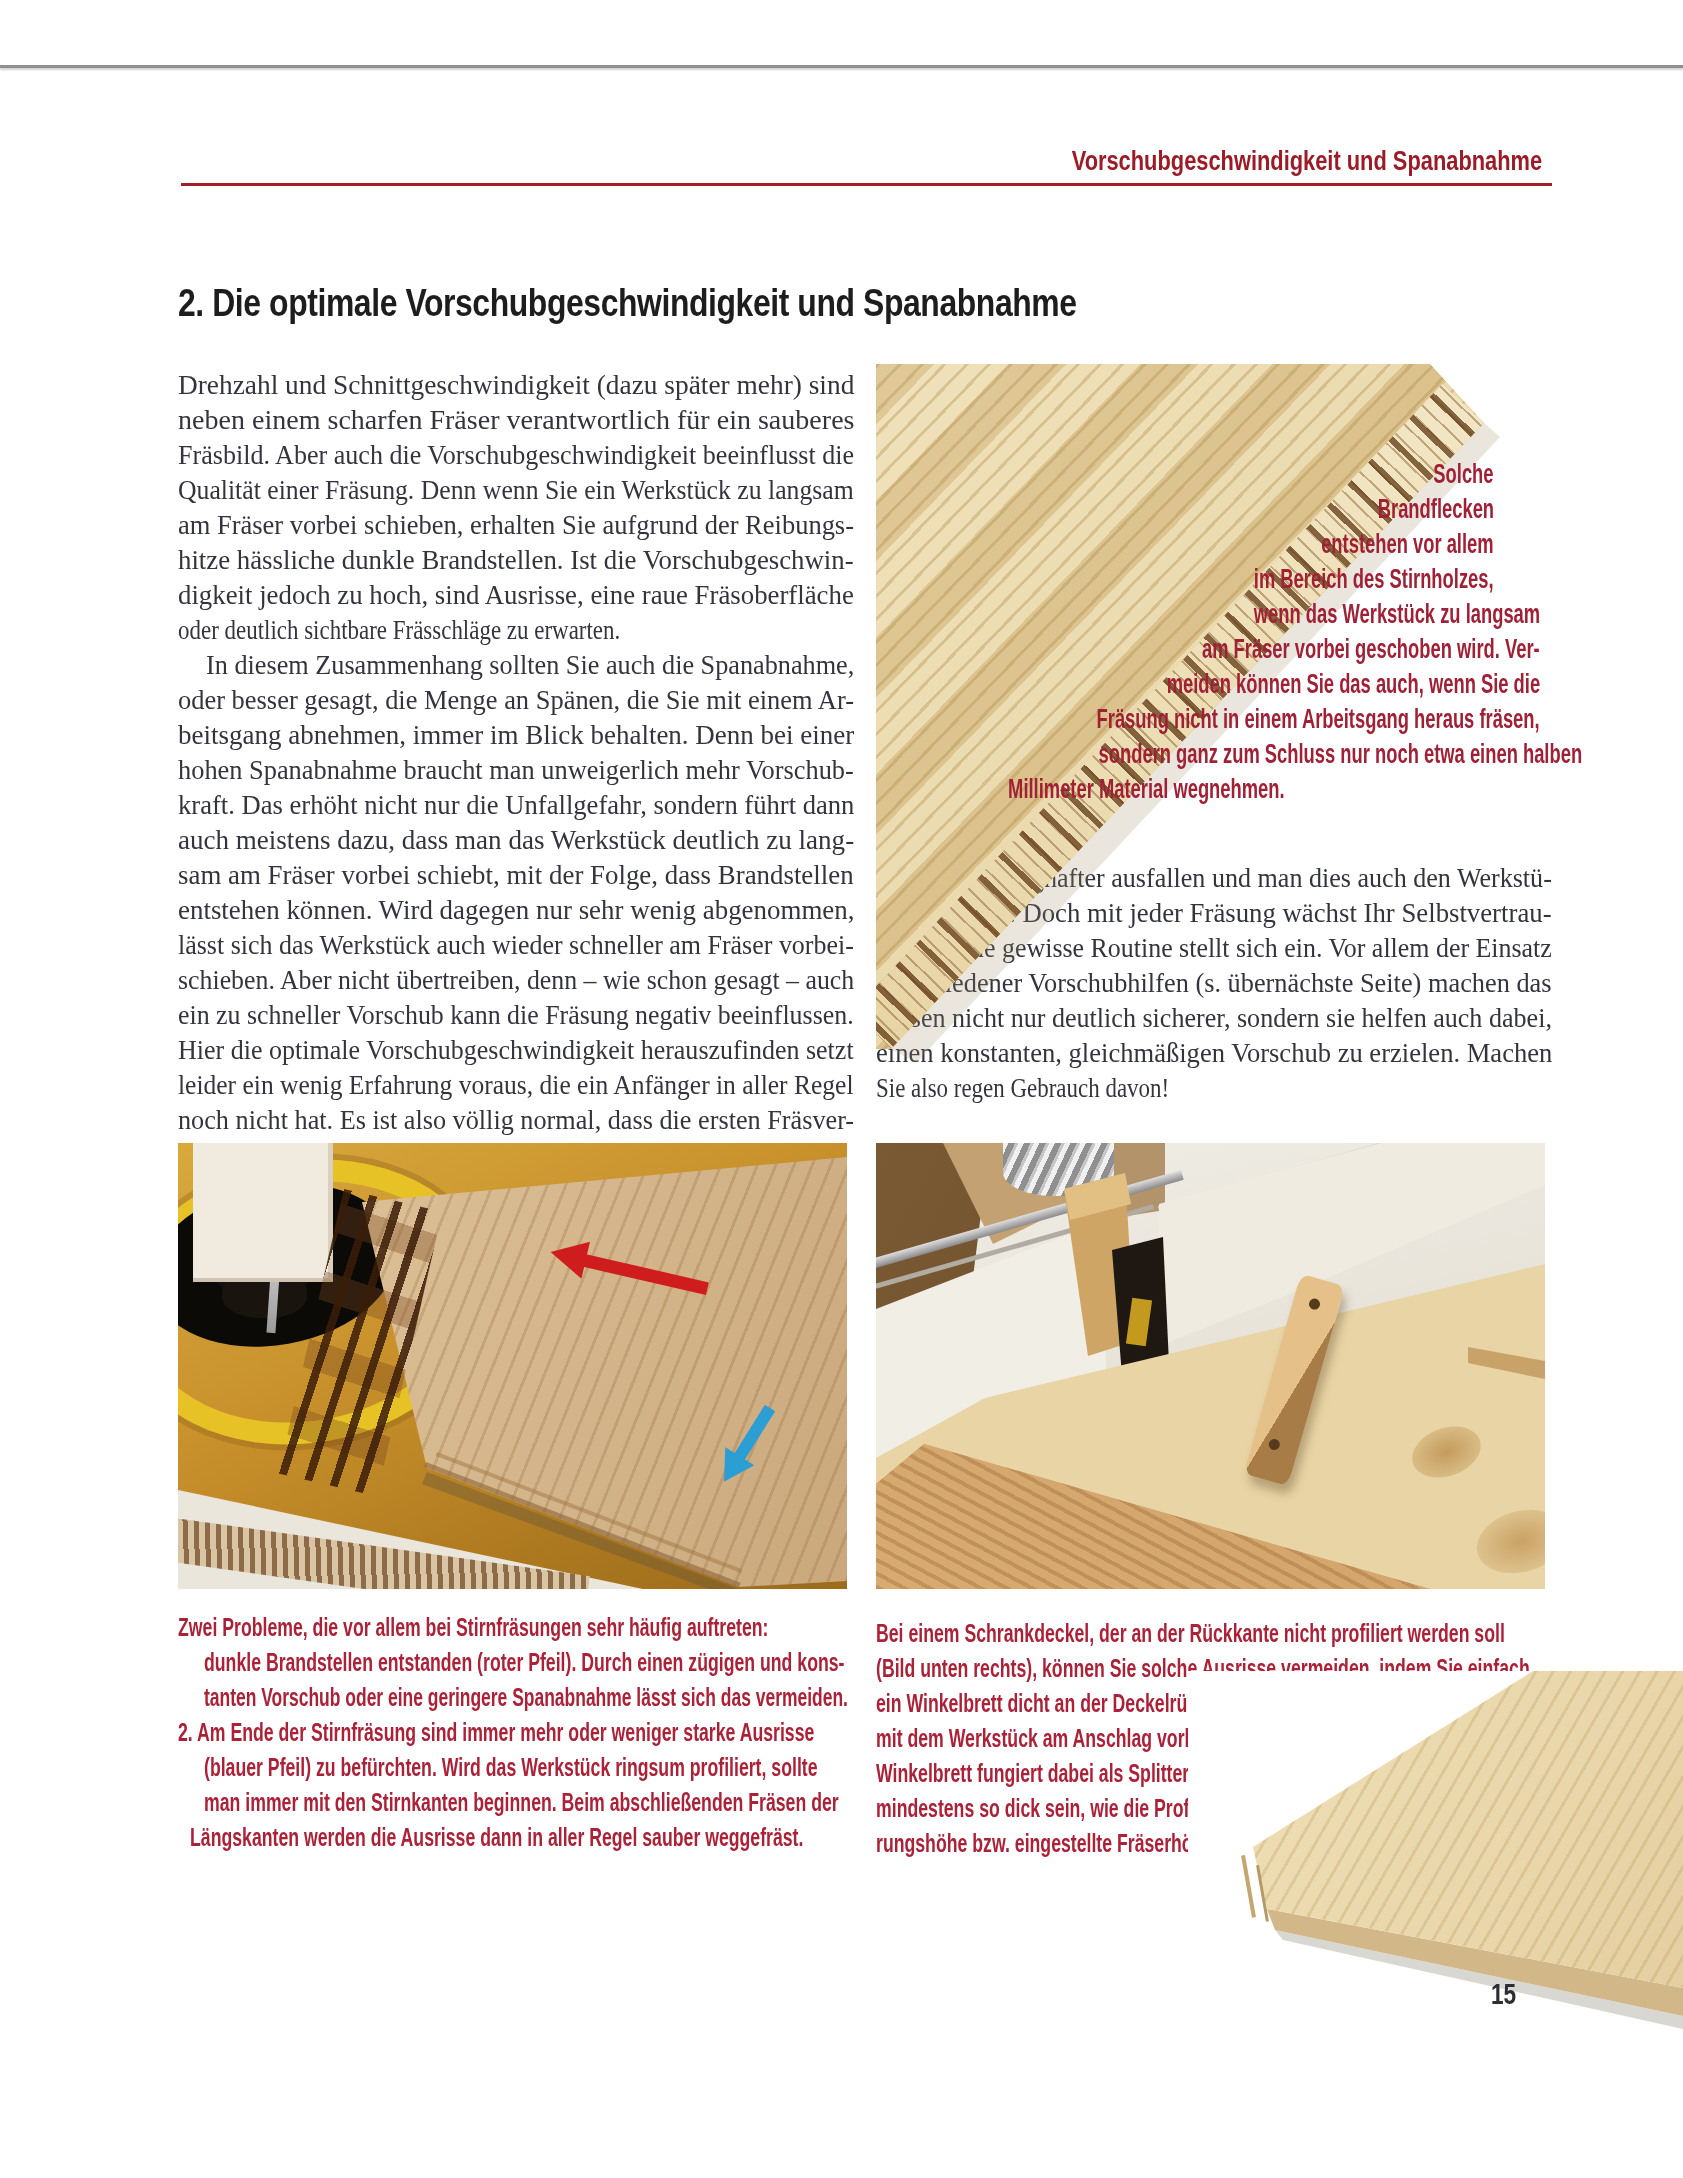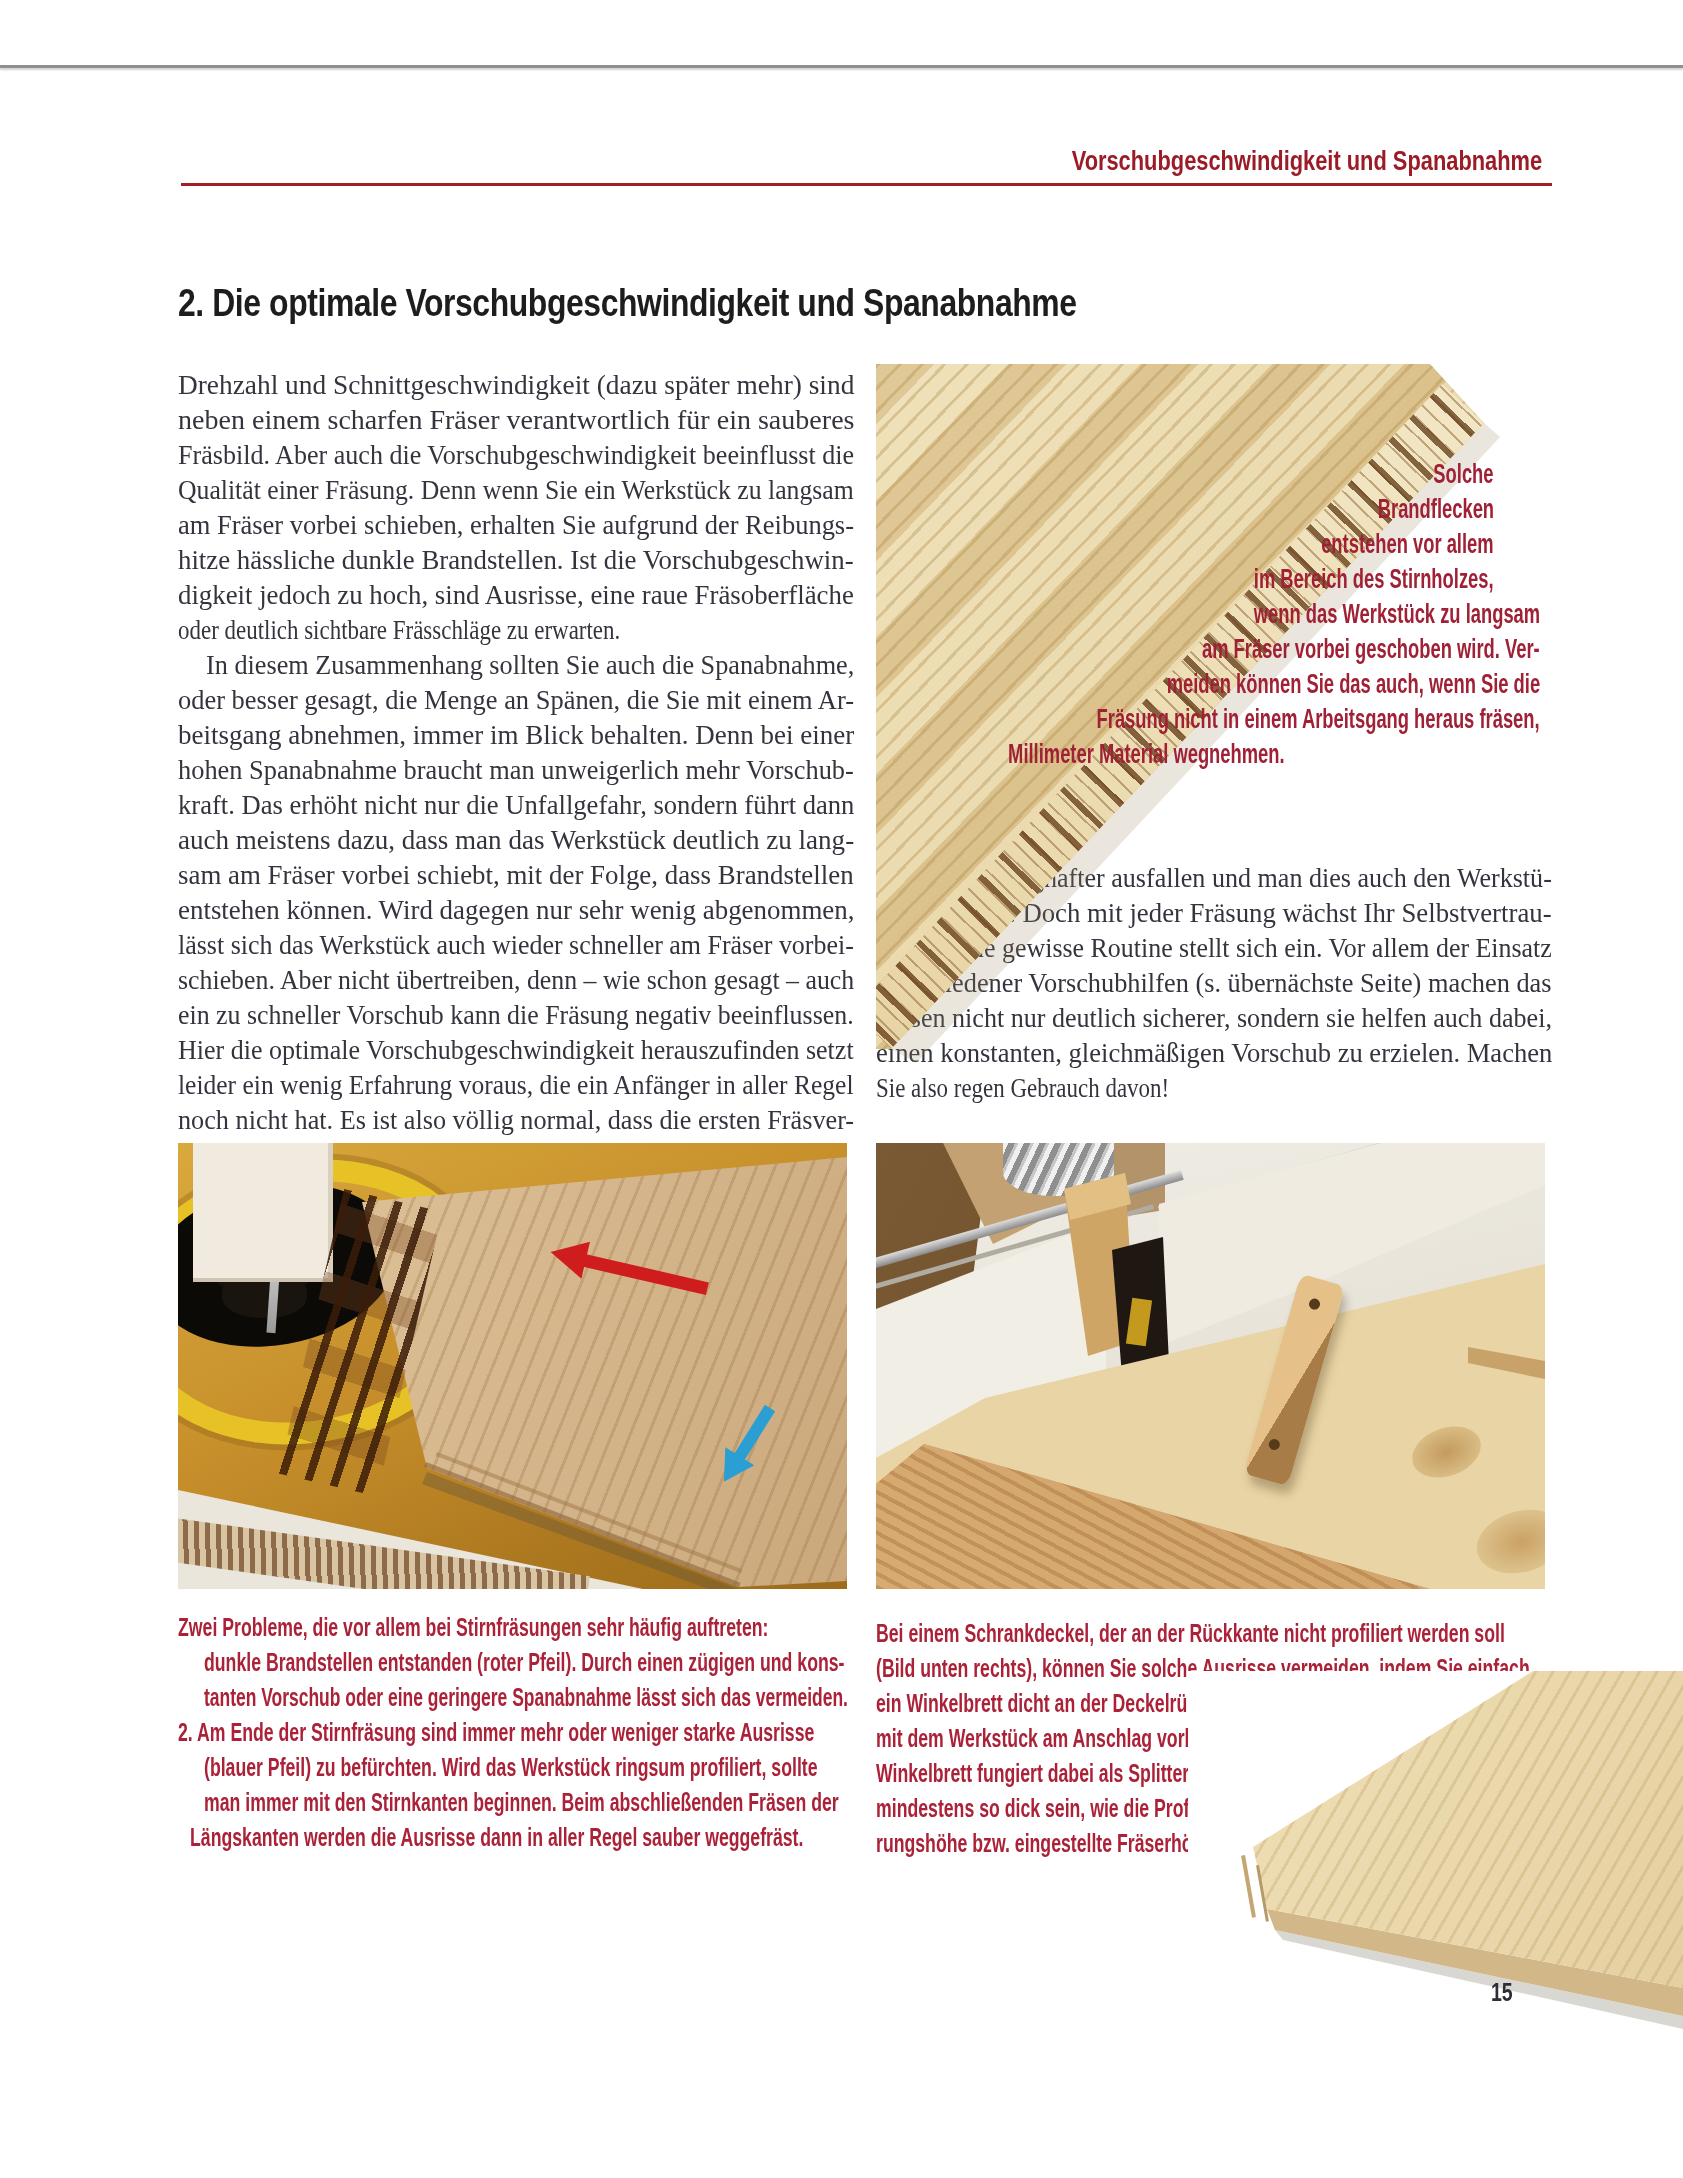--- a/index.html
+++ b/index.html
@@ -136,21 +136,21 @@
     background-image:
       repeating-linear-gradient(120deg,rgba(190,156,96,.30) 0 3px,rgba(0,0,0,0) 3px 15px),
       linear-gradient(120deg,#f0e0b8 0%,#e9d6aa 60%,#e2cd9e 100%);}
   .cn-side{clip-path:polygon(79px 238px,495px 317px,495px 345px,87px 259px);background:#d2b788;}
   .cn-shadow{clip-path:polygon(87px 259px,495px 345px,495px 358px,95px 269px);background:rgba(120,110,90,.28);}
   .cn-step1{position:absolute;left:57px;top:184px;width:63px;height:4px;background:#c4a670;
             transform:rotate(80deg);transform-origin:0 0;}
   .cn-step2{position:absolute;left:71px;top:194px;width:57px;height:3px;background:#b59a66;
             transform:rotate(80deg);transform-origin:0 0;}
   .page-num{position:absolute;left:1491px;top:1978px;font-family:"Liberation Sans",sans-serif;
-            font-weight:700;font-size:25px;color:#2d2d35;}
+            font-weight:700;font-size:29px;color:#2d2d35;}
   .page-num span{display:inline-block;transform:scaleX(.78);transform-origin:0 50%;}
 </style>
 </head>
 <body>
 
 <div class="page">
 
   <div class="top-rule"></div>
 
   <div class="running-head">
@@ -205,20 +205,21 @@
 
   <div class="lines photo-cap" id="photo-cap">
       <div class="line" style="margin-right: 46px;"><span style="transform: scaleX(0.68);">Solche</span></div>
       <div class="line" style="margin-right: 46px;"><span style="transform: scaleX(0.68);">Brandflecken</span></div>
       <div class="line" style="margin-right: 46px;"><span style="transform: scaleX(0.68);">entstehen vor allem</span></div>
       <div class="line" style="margin-right: 46px;"><span style="transform: scaleX(0.68);">im Bereich des Stirnholzes,</span></div>
       <div class="line"><span style="transform: scaleX(0.68);">wenn das Werkstück zu langsam</span></div>
       <div class="line"><span style="transform: scaleX(0.68);">am Fräser vorbei geschoben wird. Ver-</span></div>
       <div class="line"><span style="transform: scaleX(0.68);">meiden können Sie das auch, wenn Sie die</span></div>
       <div class="line"><span style="transform: scaleX(0.68);">Fräsung nicht in einem Arbeitsgang heraus fräsen,</span></div>
+      <div class="line"><span style="transform: scaleX(0.68);">sondern ganz zum Schluss nur noch etwa einen halben</span></div>
       <div class="line" style="margin-right: 255px;"><span style="transform: scaleX(0.68);">Millimeter Material wegnehmen.</span></div>
     </div>
 
   <div class="photo" id="photo-bl">
     <div class="bl-ring"></div>
     <div class="bl-hole"></div>
     <div class="bl-bit1"></div>
     <div class="bl-bit2"></div>
     <div class="bl-blade"></div>
     <div class="bl-panel"></div>

